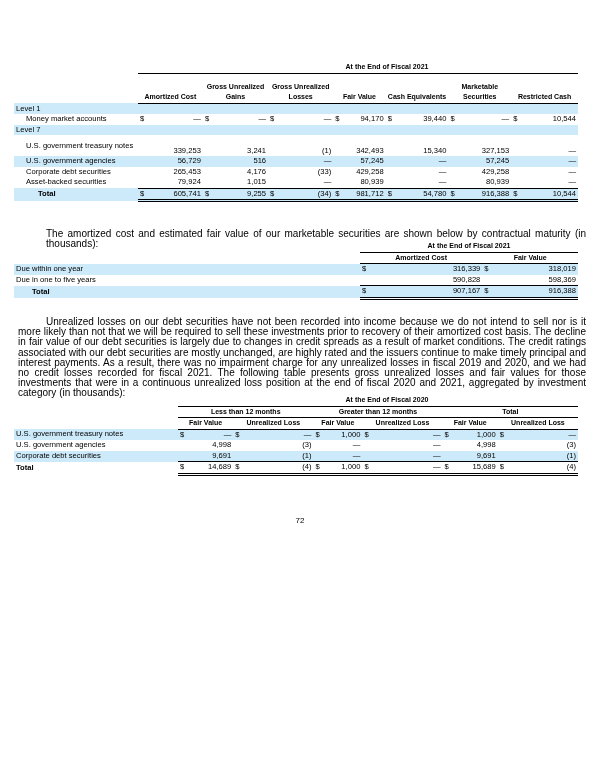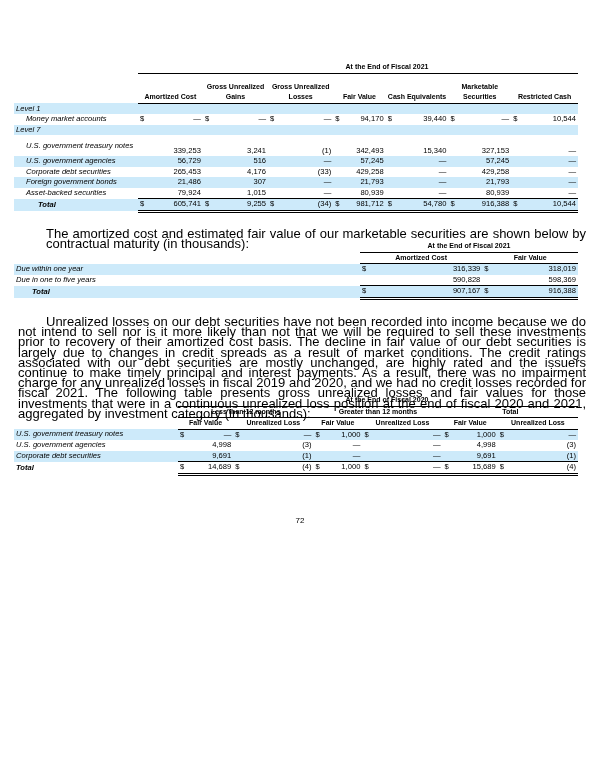--- a/index.html
+++ b/index.html
@@ -4,28 +4,28 @@
 <style>
   html,body{margin:0;padding:0;background:#ffffff;}
   body{width:600px;height:776px;position:relative;font-family:"Liberation Sans",sans-serif;color:#000;overflow:hidden;}
   .page{position:absolute;left:0;top:0;width:600px;height:776px;}
   table{border-collapse:collapse;font-size:7.6px;position:absolute;}
   td,th{padding:0 2px;height:10.5px;line-height:10.5px;white-space:nowrap;}
   th{font-weight:bold;font-size:7px;text-align:center;vertical-align:bottom;}
   .hl td{background:#cdeafa;}
   .num{text-align:right;}
   .dol{text-align:left;width:10px;}
-  .lbl{text-align:left;font-style:italic;}
+  .lbl{text-align:left;}
   .ind{padding-left:12px;}
   .indT{padding-left:24px;font-weight:bold;}
   .topline{border-top:1.5px solid #000;}
   .hdr-u{border-bottom:1.5px solid #000;}
   .tot td{border-top:1.2px solid #000;border-bottom:3px double #000;}
   .tot td.lbl{border:none;}
-  .para{position:absolute;font-size:13px;line-height:10.2px;text-align:justify;}
+  .para{position:absolute;font-size:10px;line-height:10.2px;text-align:justify;}
   .pg{position:absolute;left:0;width:600px;text-align:center;font-size:8px;top:516px;}
 </style>
 </head>
 <body>
 
 <div class="page">
 
   <table style="left:14px;top:62px;width:564px;">
     <tbody>
         <tr>
@@ -109,37 +109,20 @@
           <td class="num">(33)</td>
       <td></td>
           <td class="num">429,258</td>
       <td></td>
           <td class="num">—</td>
       <td></td>
           <td class="num">429,258</td>
       <td></td>
           <td class="num">—</td>
     </tr>
-    <tr class="hl">
-      <td class="lbl ind">Foreign government bonds</td>
-      <td></td>
-          <td class="num">21,486</td>
-      <td></td>
-          <td class="num">307</td>
-      <td></td>
-          <td class="num">—</td>
-      <td></td>
-          <td class="num">21,793</td>
-      <td></td>
-          <td class="num">—</td>
-      <td></td>
-          <td class="num">21,793</td>
-      <td></td>
-          <td class="num">—</td>
-    </tr>
     <tr>
       <td class="lbl ind">Asset-backed securities</td>
       <td></td>
           <td class="num">79,924</td>
       <td></td>
           <td class="num">1,015</td>
       <td></td>
           <td class="num">—</td>
       <td></td>
           <td class="num">80,939</td>

